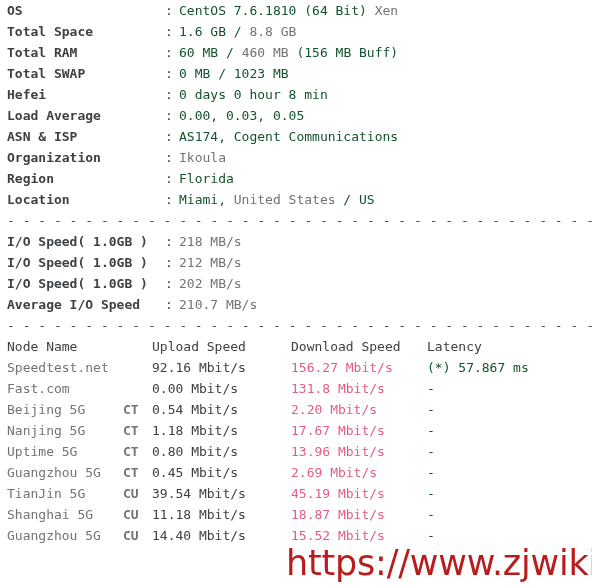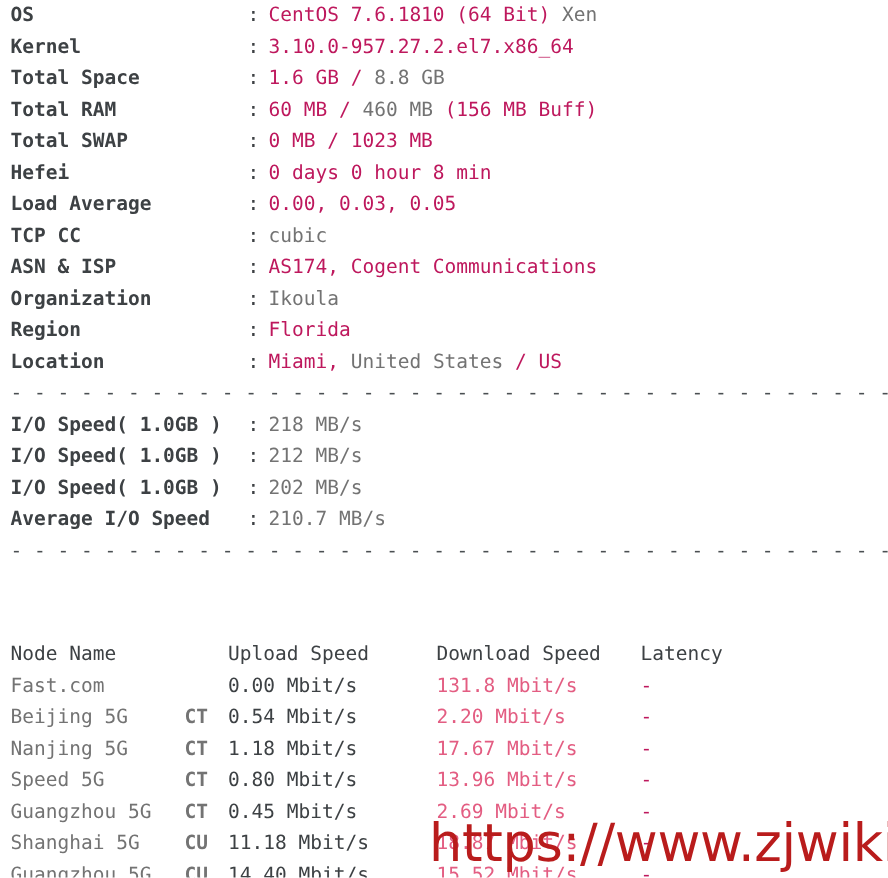--- a/index.html
+++ b/index.html
@@ -22,42 +22,42 @@
 
   .term {
     position: absolute;
     left: 7px;
     top: 0px;
     width: 585px;
   }
 
   
   .lbl   { color: #3d4144; }
-  .teal  { color: #be185d; }
+  .teal  { color: #14532d; }
   .green { color: #737373; }
   .pink  { color: #e35d82; }
 
   
   .info-row { height: 21px; white-space: pre; }
   .info-label  { display: inline-block; width: 158px; color: #3d4144; font-weight: bold; }
   .info-colon  { display: inline-block; width: 14px; color: #3d4144; }
 
   
   .sep {
     height: 21px;
     white-space: pre;
     overflow: hidden;
     color: #4a4f52;
   }
 
   
   .st-row { height: 21px; white-space: pre; }
   .c-node  { display: inline-block; width: 116px; }
   .c-cc    { display: inline-block; width: 29px; font-weight: bold; }
-  .c-up    { display: inline-block; width: 139px; margin-top: 48px; }
+  .c-up    { display: inline-block; width: 139px; }
   .c-down  { display: inline-block; width: 136px; }
   .c-lat   { display: inline-block; text-align: right; }
 
   .head .c-node,
   .head .c-cc,
   .head .c-up,
   .head .c-down,
   .head .c-lat { color: #3d4144; }
 
   
@@ -75,50 +75,50 @@
     pointer-events: none;
   }
 </style>
 </head>
 <body>
 
 <div class="term">
 
   <div id="system-info-block">
       <div class="info-row"><span class="info-label">OS</span><span class="info-colon">:</span><span><span class="teal">CentOS 7.6.1810 (64 Bit) </span><span class="green">Xen</span></span></div>
-      <div class="info-row"><span class="info-label">Kernel</span><span class="info-colon">:</span><span><span class="teal">3.10.0-957.27.2.el7.x86_64</span></span></div>
       <div class="info-row"><span class="info-label">Total Space</span><span class="info-colon">:</span><span><span class="teal">1.6 GB / </span><span class="green">8.8 GB</span></span></div>
       <div class="info-row"><span class="info-label">Total RAM</span><span class="info-colon">:</span><span><span class="teal">60 MB / </span><span class="green">460 MB</span><span class="teal"> (156 MB Buff)</span></span></div>
       <div class="info-row"><span class="info-label">Total SWAP</span><span class="info-colon">:</span><span><span class="teal">0 MB / 1023 MB</span></span></div>
       <div class="info-row"><span class="info-label">Hefei</span><span class="info-colon">:</span><span><span class="teal">0 days 0 hour 8 min</span></span></div>
       <div class="info-row"><span class="info-label">Load Average</span><span class="info-colon">:</span><span><span class="teal">0.00, 0.03, 0.05</span></span></div>
-      <div class="info-row"><span class="info-label">TCP CC</span><span class="info-colon">:</span><span><span class="green">cubic</span></span></div>
       <div class="info-row"><span class="info-label">ASN &amp; ISP</span><span class="info-colon">:</span><span><span class="teal">AS174, Cogent Communications</span></span></div>
       <div class="info-row"><span class="info-label">Organization</span><span class="info-colon">:</span><span><span class="green">Ikoula</span></span></div>
       <div class="info-row"><span class="info-label">Region</span><span class="info-colon">:</span><span><span class="teal">Florida</span></span></div>
       <div class="info-row"><span class="info-label">Location</span><span class="info-colon">:</span><span><span class="teal">Miami, </span><span class="green">United States</span><span class="teal"> / US</span></span></div>
     </div>
 
   <div class="sep">- - - - - - - - - - - - - - - - - - - - - - - - - - - - - - - - - - - - - - - - - - - - - - -</div>
 
   <div id="io-speed-block">
       <div class="info-row"><span class="info-label">I/O Speed( 1.0GB )</span><span class="info-colon">:</span><span class="green">218 MB/s</span></div>
       <div class="info-row"><span class="info-label">I/O Speed( 1.0GB )</span><span class="info-colon">:</span><span class="green">212 MB/s</span></div>
       <div class="info-row"><span class="info-label">I/O Speed( 1.0GB )</span><span class="info-colon">:</span><span class="green">202 MB/s</span></div>
       <div class="info-row"><span class="info-label">Average I/O Speed</span><span class="info-colon">:</span><span class="green">210.7 MB/s</span></div>
     </div>
 
   <div class="sep">- - - - - - - - - - - - - - - - - - - - - - - - - - - - - - - - - - - - - - - - - - - - - - -</div>
 
   <div id="speedtest-table">
       <div class="st-row head"><span class="c-node">Node Name</span><span class="c-cc"></span><span class="c-up">Upload Speed</span><span class="c-down">Download Speed</span><span class="c-lat">Latency</span></div>
+      <div class="st-row"><span class="c-node green">Speedtest.net</span><span class="c-cc green"></span><span class="c-up lbl">92.16 Mbit/s</span><span class="c-down pink">156.27 Mbit/s</span><span class="c-lat teal">(*) 57.867 ms</span></div>
       <div class="st-row"><span class="c-node green">Fast.com</span><span class="c-cc green"></span><span class="c-up lbl">0.00 Mbit/s</span><span class="c-down pink">131.8 Mbit/s</span><span class="c-lat teal">-</span></div>
       <div class="st-row"><span class="c-node green">Beijing 5G</span><span class="c-cc green">CT</span><span class="c-up lbl">0.54 Mbit/s</span><span class="c-down pink">2.20 Mbit/s</span><span class="c-lat teal">-</span></div>
       <div class="st-row"><span class="c-node green">Nanjing 5G</span><span class="c-cc green">CT</span><span class="c-up lbl">1.18 Mbit/s</span><span class="c-down pink">17.67 Mbit/s</span><span class="c-lat teal">-</span></div>
-      <div class="st-row"><span class="c-node green">Speed 5G</span><span class="c-cc green">CT</span><span class="c-up lbl">0.80 Mbit/s</span><span class="c-down pink">13.96 Mbit/s</span><span class="c-lat teal">-</span></div>
+      <div class="st-row"><span class="c-node green">Uptime 5G</span><span class="c-cc green">CT</span><span class="c-up lbl">0.80 Mbit/s</span><span class="c-down pink">13.96 Mbit/s</span><span class="c-lat teal">-</span></div>
       <div class="st-row"><span class="c-node green">Guangzhou 5G</span><span class="c-cc green">CT</span><span class="c-up lbl">0.45 Mbit/s</span><span class="c-down pink">2.69 Mbit/s</span><span class="c-lat teal">-</span></div>
+      <div class="st-row"><span class="c-node green">TianJin 5G</span><span class="c-cc green">CU</span><span class="c-up lbl">39.54 Mbit/s</span><span class="c-down pink">45.19 Mbit/s</span><span class="c-lat teal">-</span></div>
       <div class="st-row"><span class="c-node green">Shanghai 5G</span><span class="c-cc green">CU</span><span class="c-up lbl">11.18 Mbit/s</span><span class="c-down pink">18.87 Mbit/s</span><span class="c-lat teal">-</span></div>
       <div class="st-row"><span class="c-node green">Guangzhou 5G</span><span class="c-cc green">CU</span><span class="c-up lbl">14.40 Mbit/s</span><span class="c-down pink">15.52 Mbit/s</span><span class="c-lat teal">-</span></div>
     </div>
 
 </div>
 
 <div class="watermark">https://www.zjwiki.com</div>
 
 </body></html>

